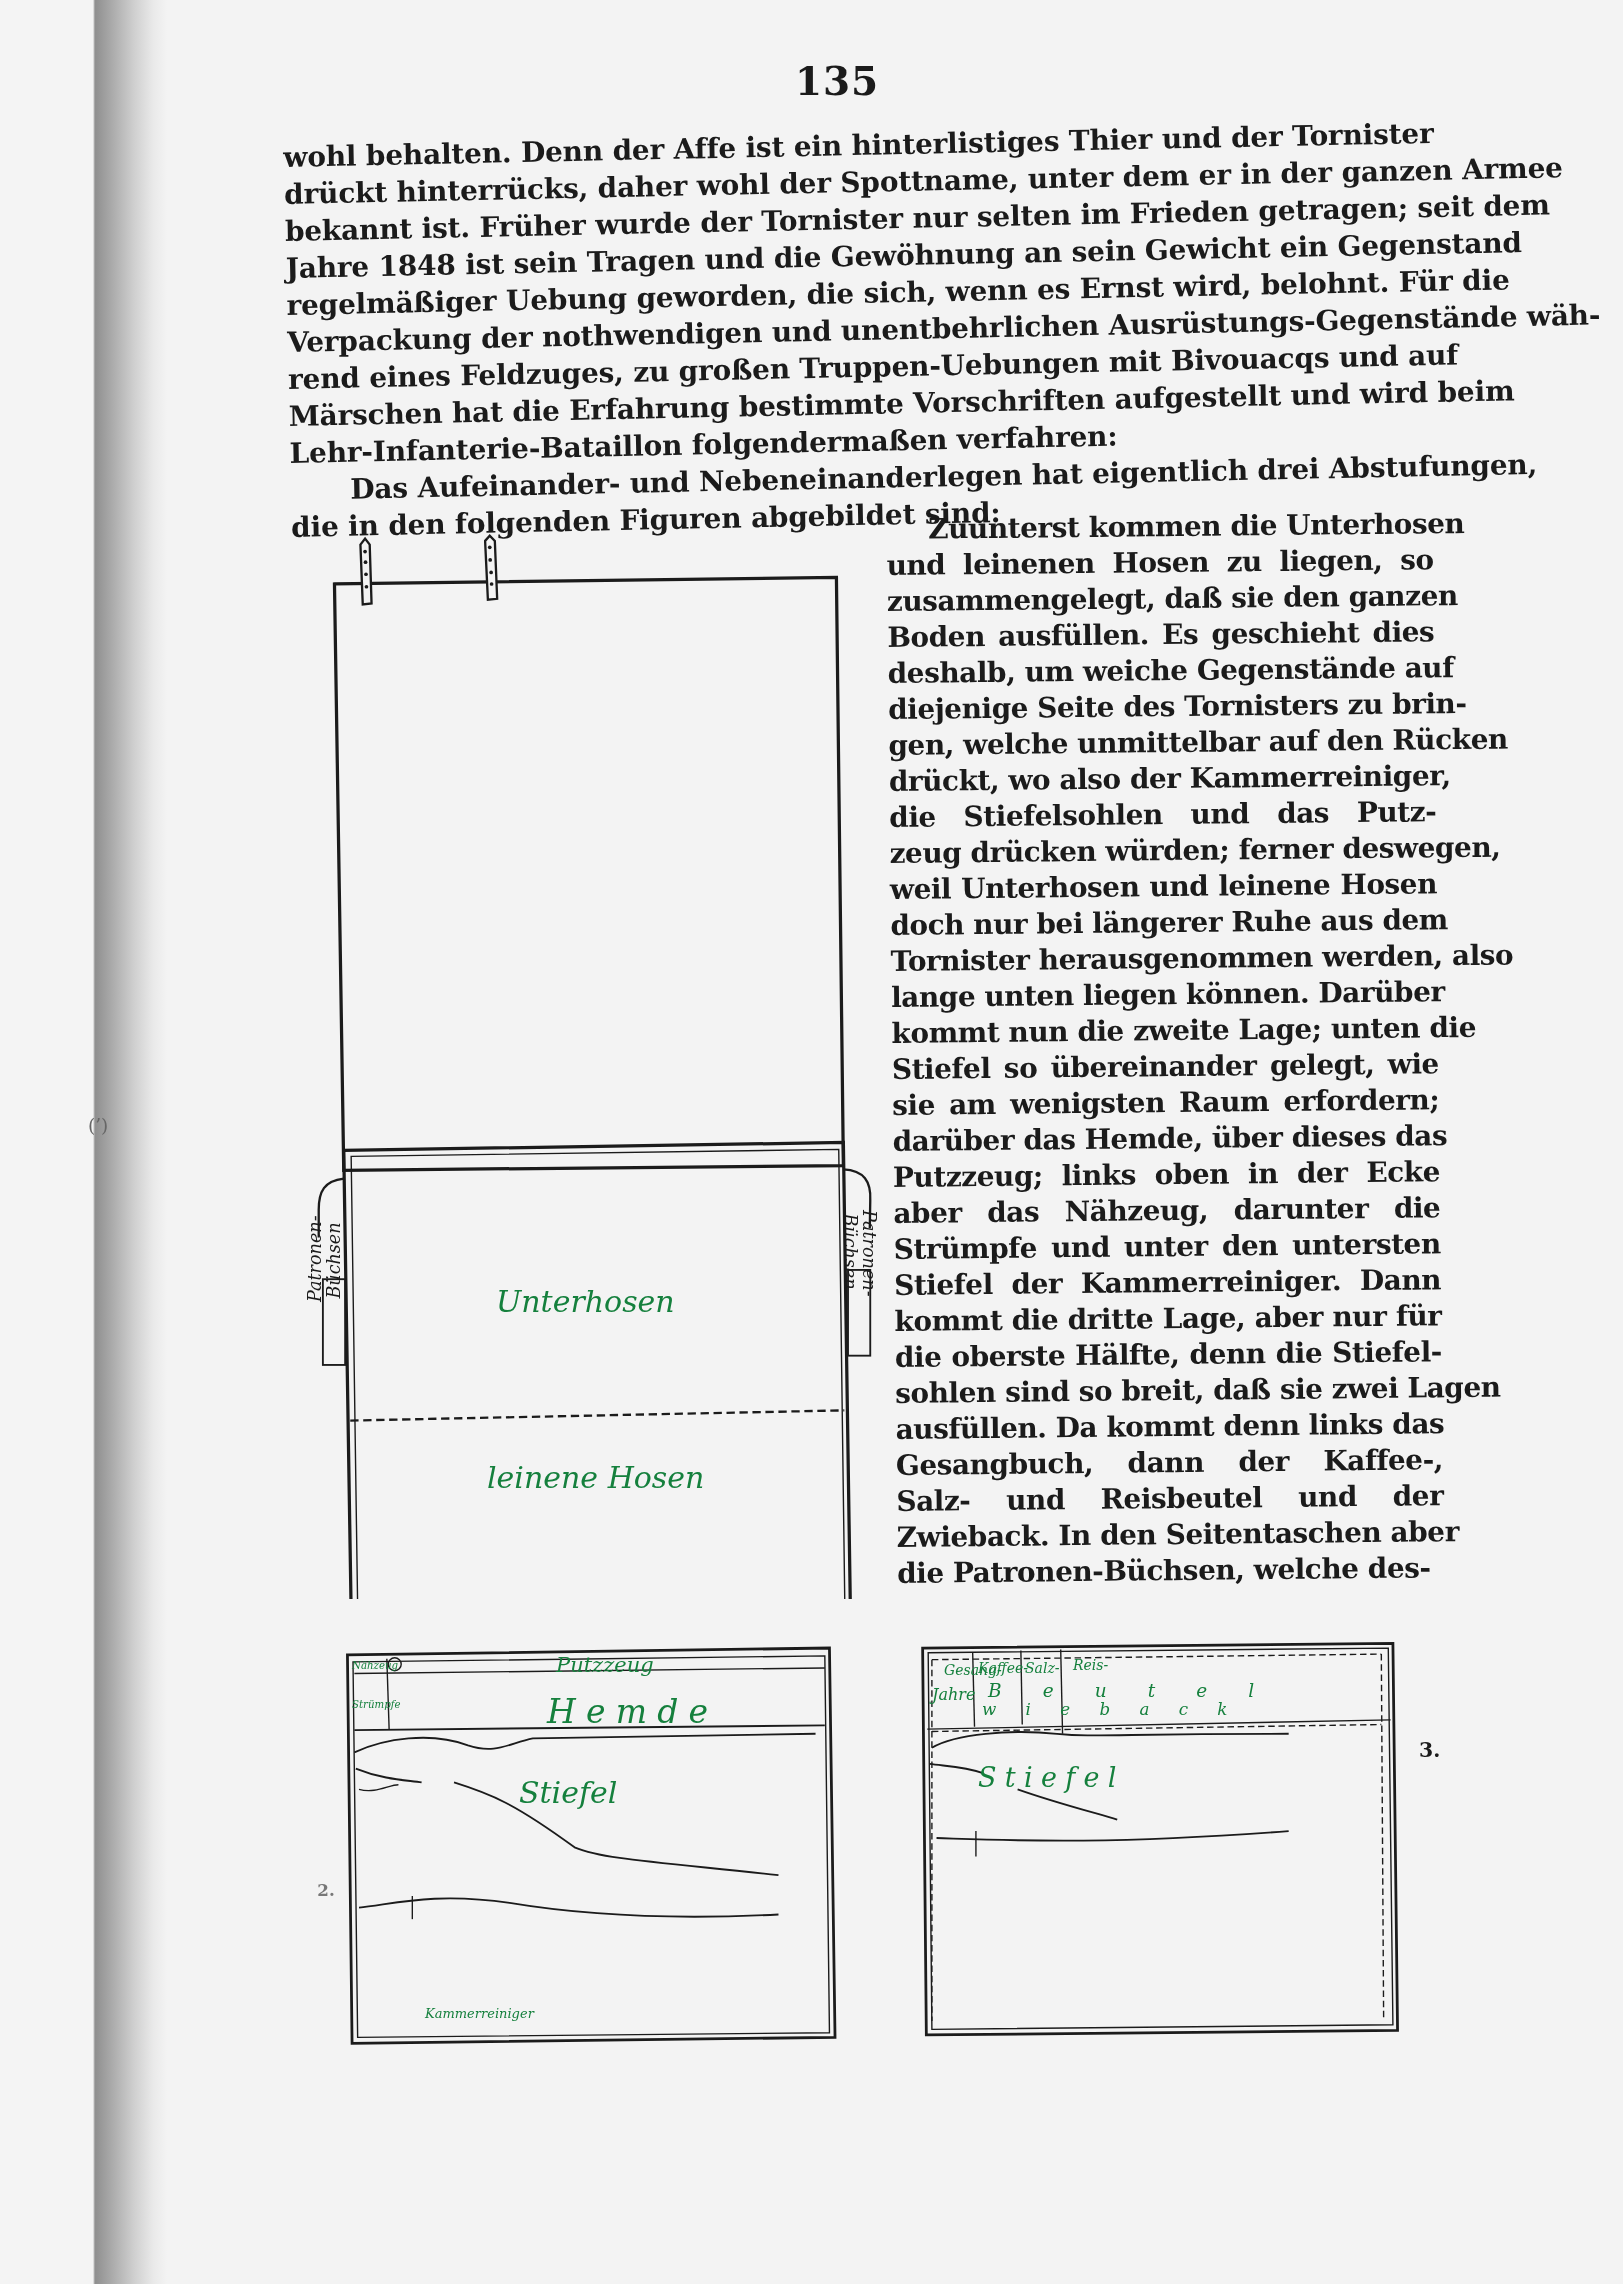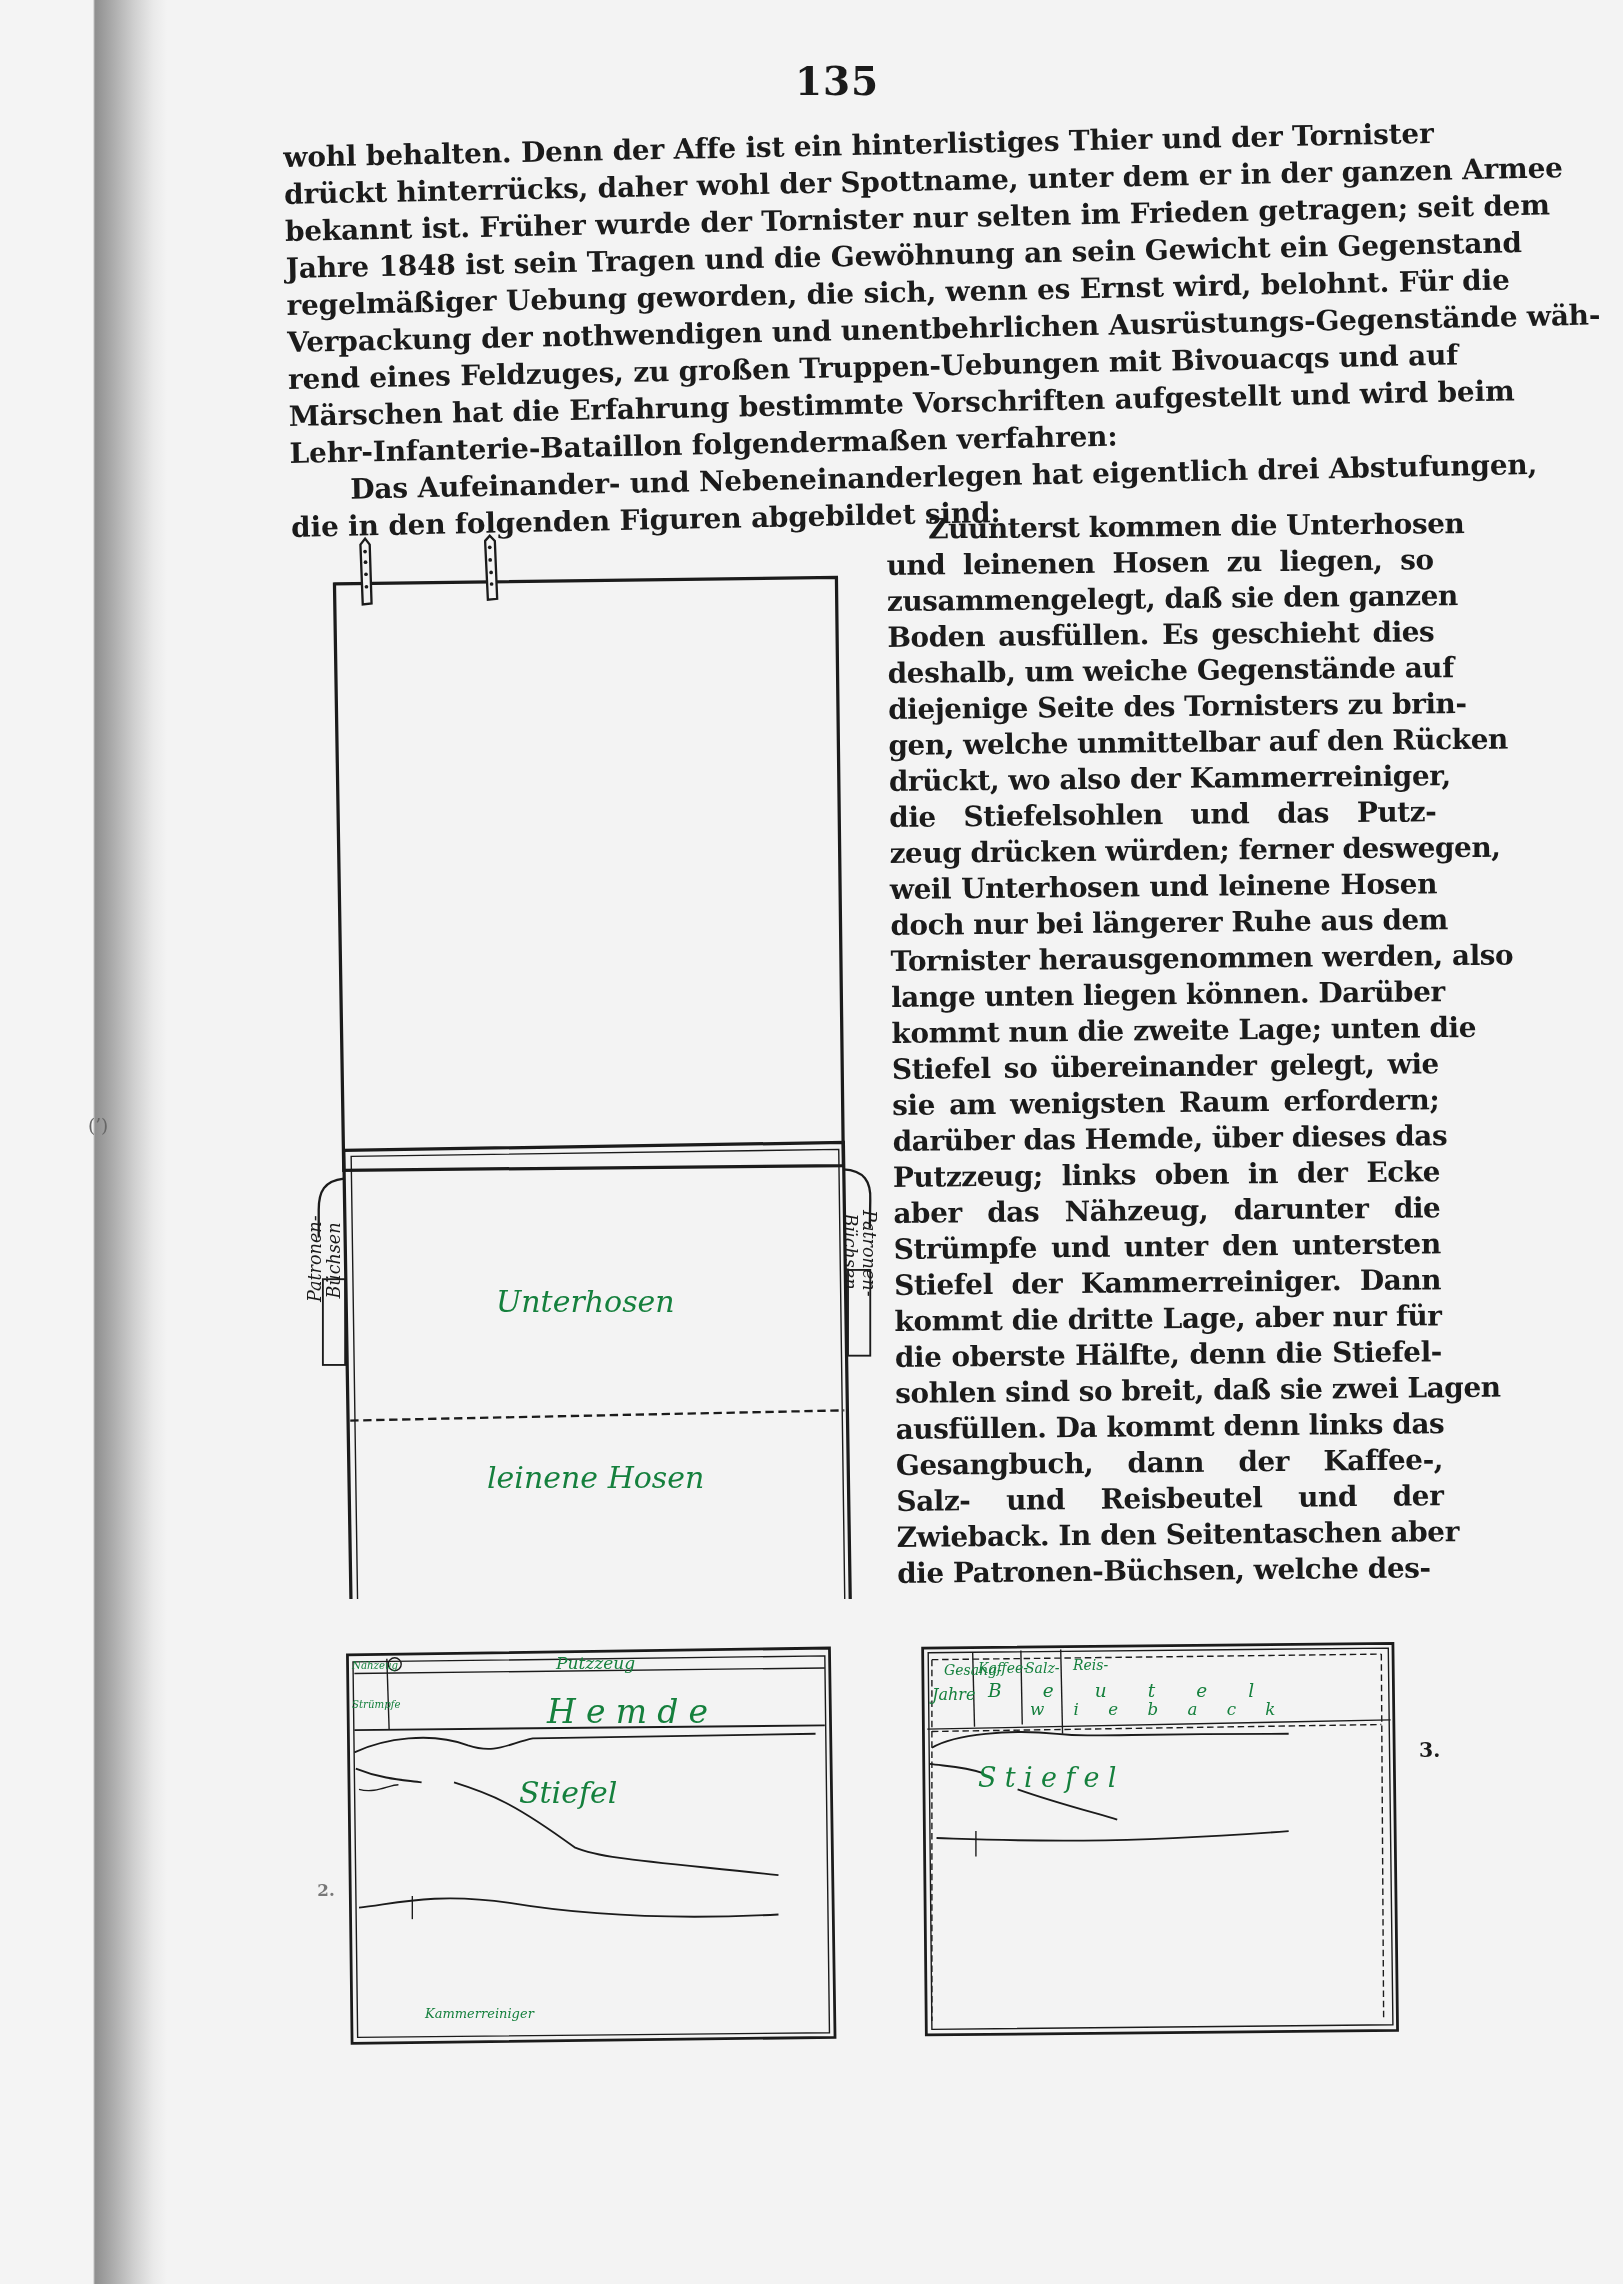--- a/index.html
+++ b/index.html
@@ -170,21 +170,21 @@
 
       <path d="M 85 240 C 150 210 250 195 330 225 C 390 245 420 220 470 210 L 1080 200" stroke-width="4"></path>
       <path d="M 88 275 C 150 300 200 300 230 305 M 300 305 C 380 330 430 350 560 445 C 620 470 720 475 1000 505" stroke-width="4"></path>
       <path d="M 95 320 C 130 330 160 310 180 310" stroke-width="3"></path>
       <path d="M 95 575 C 160 570 250 540 420 565 C 600 595 800 600 1000 590" stroke-width="4"></path>
       <path d="M 210 550 L 210 600" stroke-width="3"></path>
     </g>
   </svg>
   <div class="fig-num" style="left:2.3px; top:239px; font-size:16.7px; color:#777;">2.</div>
   <div class="fig-label" style="left:37px; top:18.5px; font-size:10.2px;">Nähzeug</div>
-  <div class="fig-label" style="left:241px; top:11.6px; font-size:17px;">Putzzeug</div>
+  <div class="fig-label" style="left:241px; top:11.6px; font-size:21px;">Putzzeug</div>
   <div class="fig-label" style="left:37px; top:58px; font-size:10.2px;">Strümpfe</div>
   <div class="fig-label" style="left:232px; top:44px; font-size:33px; letter-spacing:10.2px;margin-top:7px;">Hemde</div>
   <div class="fig-label" style="left:204px; top:134px; font-size:30px;">Stiefel</div>
   <div class="fig-label" style="left:100px; top:365px; font-size:13px;margin-left:10px;">Kammerreiniger</div>
 </div>
 
 <div class="fig3">
   <svg width="556" height="408" viewBox="0 0 1200 880">
     <g fill="none" stroke="#1b1b1b">
       <path d="M 10 15 L 1025 5 L 1035 840 L 18 850 Z" stroke-width="6"></path>
@@ -204,16 +204,16 @@
       <path d="M 125 410 L 125 465" stroke-width="3"></path>
     </g>
   </svg>
   <div class="fig-num" style="left:501px; top:97px;">3.</div>
   <div class="fig-label" style="left:2px; top:21px; font-size:14px;margin-left:24px;">Gesang-</div>
   <div class="fig-label" style="left:14px; top:44px; font-size:16px;">Jahre</div>
   <div class="fig-label" style="left:60px; top:18.5px; font-size:14px;">Kaffee-</div>
   <div class="fig-label" style="left:107px; top:18.5px; font-size:14px;">Salz-</div>
   <div class="fig-label" style="left:155px; top:16px; font-size:14px;">Reis-</div>
   <div class="fig-label" style="left:70px; top:39px; font-size:18.5px; letter-spacing:17.6px;">B e u t e l</div>
-  <div class="fig-label" style="left:64px; top:58px; font-size:16.7px; letter-spacing:12px;margin-left:48px;">w i e b a c k</div>
+  <div class="fig-label" style="left:64px; top:58px; font-size:16.7px; letter-spacing:12px;">w i e b a c k</div>
   <div class="fig-label" style="left:60px; top:121px; font-size:27px; letter-spacing:8.3px;">Stiefel</div>
 </div>
 
 
 </body></html>

